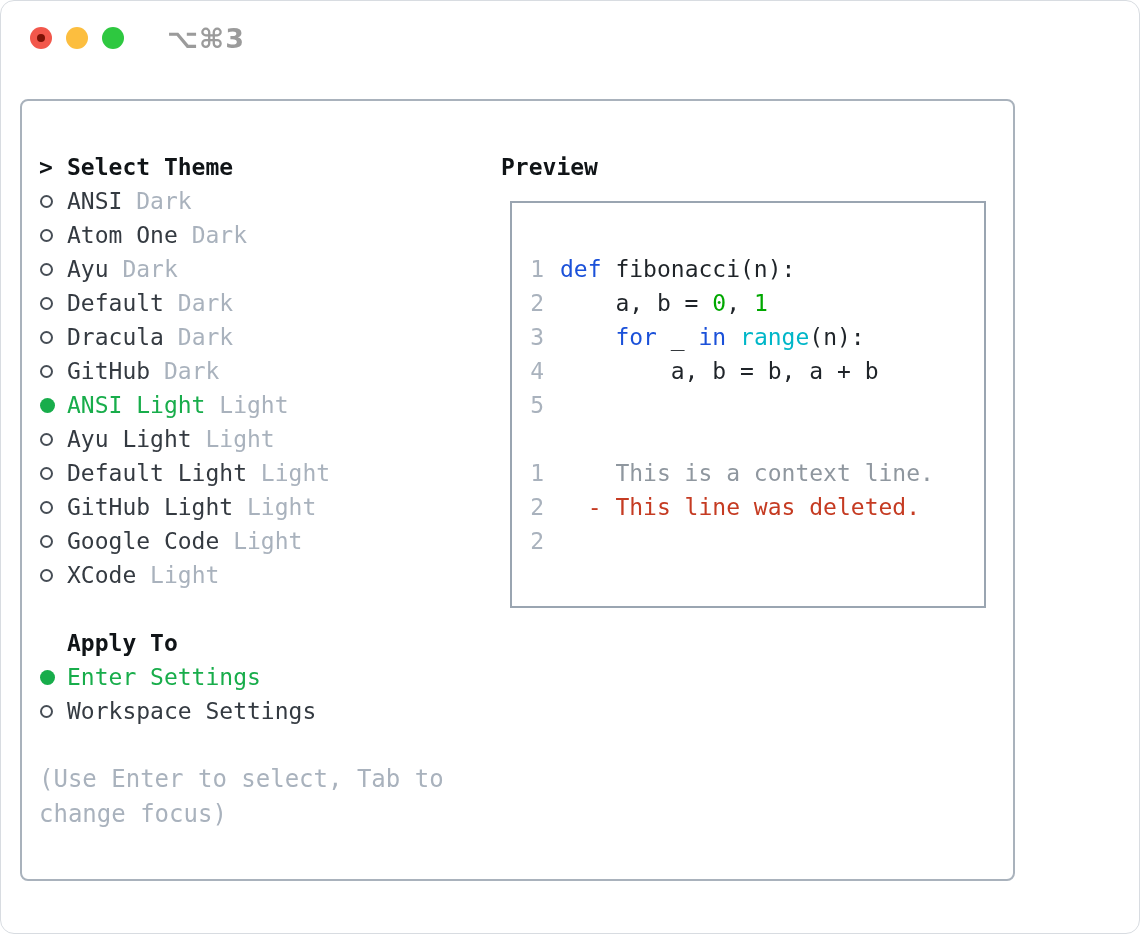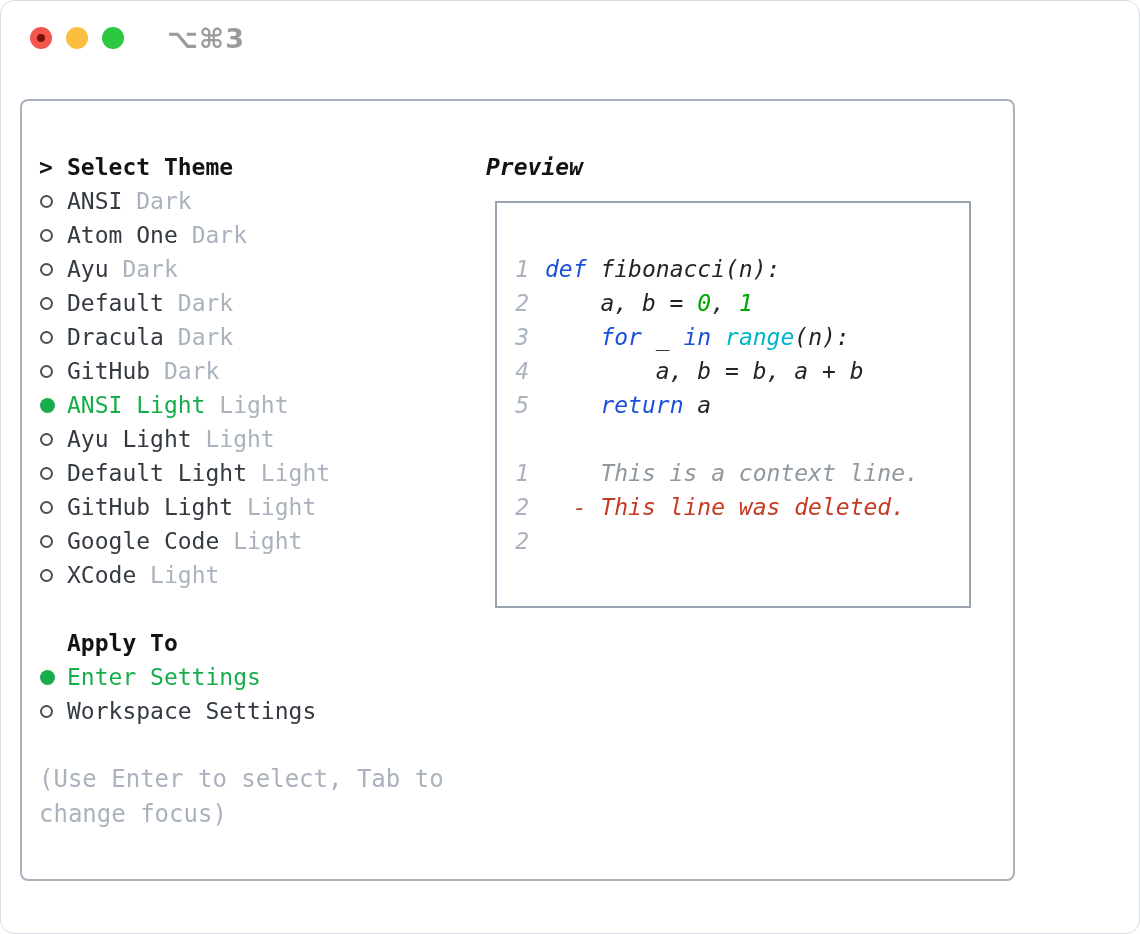--- a/index.html
+++ b/index.html
@@ -52,21 +52,21 @@
   .item-label { white-space: pre; color: var(--c-label); }
   .item-variant { white-space: pre; color: var(--c-gray); }
   .selected .item-label { color: var(--c-selected); }
   .apply-heading { margin-top: 34px; }
   .apply-heading .heading-text { font-weight: bold; color: var(--c-heading); }
   .hint {
     margin-top: 34px; width: 420px; color: var(--c-gray);
     font-size: 24px; line-height: 35px;
   }
   
-  .right-col { position: absolute; left: 464px; top: 49px; width: 500px; font-style: italic; }
+  .right-col { position: absolute; left: 479px; top: 49px; width: 500px; }
   .preview-heading {
     font-size: 23px; line-height: 34px; font-weight: bold; color: var(--c-heading);
     white-space: pre;
   }
   .preview-box {
     margin-left: 9px; margin-top: 17px; width: 476px; height: 407px;
     border: 2px solid var(--c-preview-border); background: #fff;
     padding: 49px 0 0 16px; overflow: hidden;
   }
   .code-line { display: flex; height: 34px; align-items: center; font-size: 23px; }
@@ -248,21 +248,20 @@
     <span class="code-text"><span class="tok-plain">    </span><span class="tok-keyword">for</span><span class="tok-plain"> _ </span><span class="tok-keyword">in</span><span class="tok-plain"> </span><span class="tok-builtin">range</span><span class="tok-plain">(n):</span></span>
   </div>
 
   <div class="code-line">
     <span class="ln">4</span>
     <span class="code-text"><span class="tok-plain">        a, b = b, a + b</span></span>
   </div>
 
   <div class="code-line">
     <span class="ln">5</span>
-    <span class="code-text"><span class="tok-plain">    </span><span class="tok-keyword">return</span><span class="tok-plain"> a</span></span>
   </div>
 
   <div class="code-line">
     <span class="ln"></span>
     <span class="code-text"></span>
   </div>
 
   <div class="code-line">
     <span class="ln">1</span>
     <span class="code-text"><span class="tok-context">    This is a context line.</span></span>

